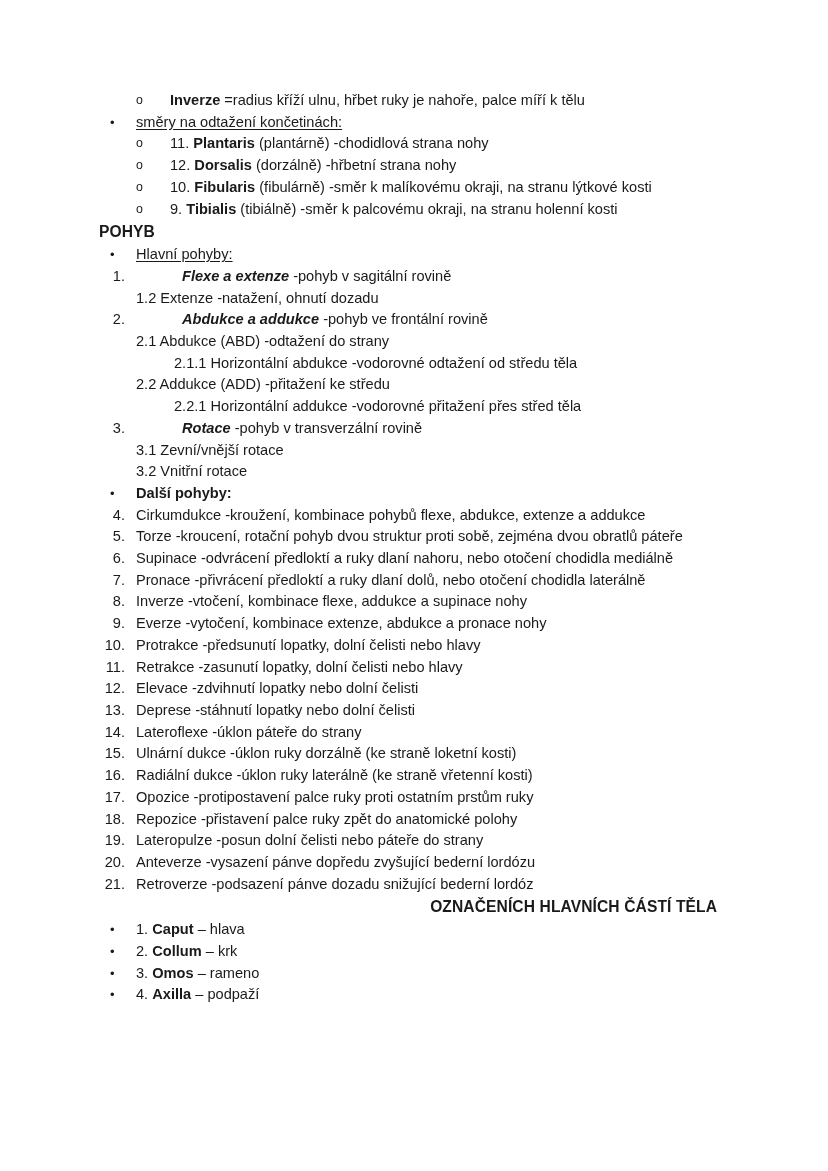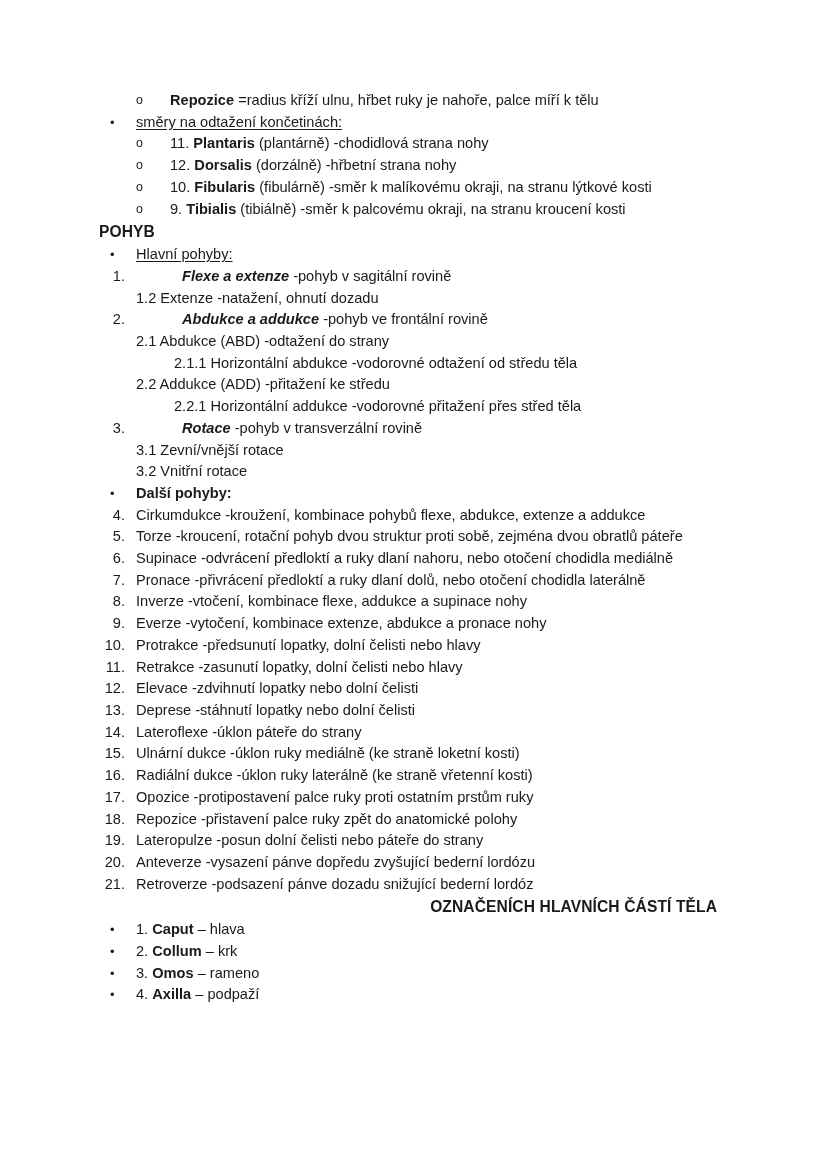--- a/index.html
+++ b/index.html
@@ -87,41 +87,41 @@
 </style>
 </head>
 <body>
 
 <div class="page">
   <div class="doc-body">
 
     <div id="sec-0">
         <div class="row lvl-hollow">
           <span class="marker">o</span>
-          <span class="txt"><b>Repozice</b><span> =radius kříží ulnu, hřbet ruky je nahoře, palce míří k tělu</span></span>
+          <span class="txt"><b>Inverze</b><span> =radius kříží ulnu, hřbet ruky je nahoře, palce míří k tělu</span></span>
         </div>
         <div class="row lvl-bullet">
           <span class="marker">•</span>
           <span class="txt"><u class="ul">směry na odtažení končetinách:</u></span>
         </div>
         <div class="row lvl-hollow">
           <span class="marker">o</span>
           <span class="txt"><span>11. </span><b>Plantaris</b><span> (plantárně) -chodidlová strana nohy</span></span>
         </div>
         <div class="row lvl-hollow">
           <span class="marker">o</span>
           <span class="txt"><span>12. </span><b>Dorsalis</b><span> (dorzálně) -hřbetní strana nohy</span></span>
         </div>
         <div class="row lvl-hollow">
           <span class="marker">o</span>
           <span class="txt"><span>10. </span><b>Fibularis</b><span> (fibulárně) -směr k malíkovému okraji, na stranu lýtkové kosti</span></span>
         </div>
         <div class="row lvl-hollow">
           <span class="marker">o</span>
-          <span class="txt"><span>9. </span><b>Tibialis</b><span> (tibiálně) -směr k palcovému okraji, na stranu kroucení kosti</span></span>
+          <span class="txt"><span>9. </span><b>Tibialis</b><span> (tibiálně) -směr k palcovému okraji, na stranu holenní kosti</span></span>
         </div>
       </div>
 
     <h2 class="sec sec-pohyb">POHYB</h2>
     <div id="sec-1">
         <div class="row lvl-bullet">
           <span class="marker">•</span>
           <span class="txt"><u class="ul">Hlavní pohyby:</u></span>
         </div>
         <div class="row lvl-num1">
@@ -200,21 +200,21 @@
         <div class="row lvl-num1">
           <span class="marker num">13.</span>
           <span class="txt"><span>Deprese -stáhnutí lopatky nebo dolní čelisti</span></span>
         </div>
         <div class="row lvl-num1">
           <span class="marker num">14.</span>
           <span class="txt"><span>Lateroflexe -úklon páteře do strany</span></span>
         </div>
         <div class="row lvl-num1">
           <span class="marker num">15.</span>
-          <span class="txt"><span>Ulnární dukce -úklon ruky mediálně (ke straně loketní kosti)</span></span>
+          <span class="txt"><span>Ulnární dukce -úklon ruky dorzálně (ke straně loketní kosti)</span></span>
         </div>
         <div class="row lvl-num1">
           <span class="marker num">16.</span>
           <span class="txt"><span>Radiální dukce -úklon ruky laterálně (ke straně vřetenní kosti)</span></span>
         </div>
         <div class="row lvl-num1">
           <span class="marker num">17.</span>
           <span class="txt"><span>Opozice -protipostavení palce ruky proti ostatním prstům ruky</span></span>
         </div>
         <div class="row lvl-num1">

